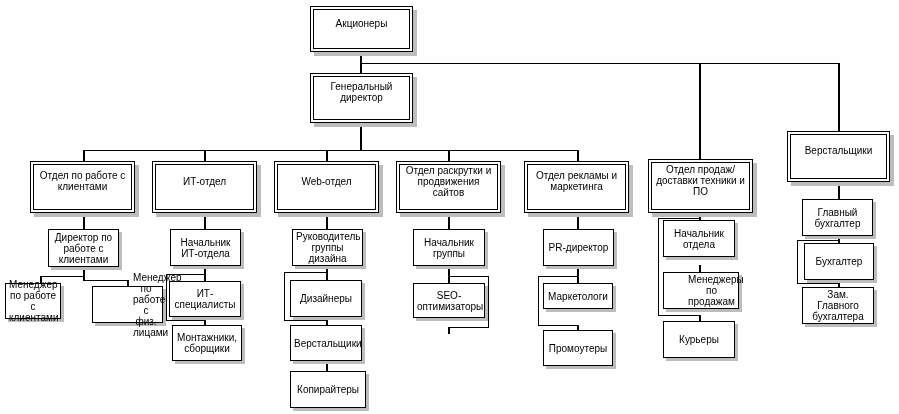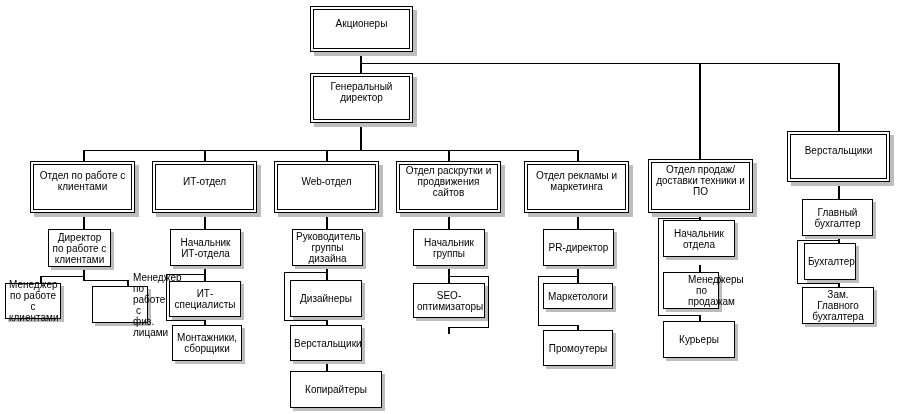--- a/index.html
+++ b/index.html
@@ -133,76 +133,76 @@
     </div>
     <div class="node double" style="left: 524px; top: 161px; width: 105px; height: 52px;">
       <span>Отдел рекламы и маркетинга</span>
     </div>
     <div class="node double" style="left: 648px; top: 159px; width: 105px; height: 54px;">
       <span>Отдел продаж/доставки техники и ПО</span>
     </div>
     <div class="node double" style="left: 787px; top: 131px; width: 103px; height: 51px;">
       <span>Верстальщики</span>
     </div>
-    <div class="node single" style="left: 48px; top: 229px; width: 63px; height: 38px;">
+    <div class="node single" style="left: 48px; top: 229px; width: 71px; height: 38px;">
       <span>Директор по работе с клиентами</span>
     </div>
     <div class="node single" style="left: 5px; top: 283px; width: 56px; height: 36px;">
       <span>Менеджер по работе с клиентами</span>
     </div>
-    <div class="node single" style="left: 92px; top: 286px; width: 56px; height: 37px; padding-left: 40px;">
+    <div class="node single" style="left: 92px; top: 286px; width: 71px; height: 37px; padding-left: 40px;">
       <span>Менеджер по работе с физ. лицами</span>
     </div>
     <div class="node single" style="left: 170px; top: 229px; width: 71px; height: 37px;">
       <span>Начальник ИТ-отдела</span>
     </div>
     <div class="node single" style="left: 169px; top: 281px; width: 72px; height: 36px;">
       <span>ИТ-специалисты</span>
     </div>
     <div class="node single" style="left: 172px; top: 325px; width: 70px; height: 36px;">
       <span>Монтажники, сборщики</span>
     </div>
     <div class="node single" style="left: 292px; top: 229px; width: 71px; height: 37px;">
       <span>Руководитель группы дизайна</span>
     </div>
     <div class="node single" style="left: 290px; top: 280px; width: 72px; height: 37px;">
       <span>Дизайнеры</span>
     </div>
     <div class="node single" style="left: 290px; top: 325px; width: 72px; height: 36px;">
       <span>Верстальщики</span>
     </div>
-    <div class="node single" style="left: 290px; top: 371px; width: 92px; height: 37px;">
+    <div class="node single" style="left: 290px; top: 371px; width: 76px; height: 37px;">
       <span>Копирайтеры</span>
     </div>
     <div class="node single" style="left: 413px; top: 229px; width: 72px; height: 37px;">
       <span>Начальник группы</span>
     </div>
     <div class="node single" style="left: 413px; top: 283px; width: 72px; height: 35px;">
       <span>SEO-оптимизаторы</span>
     </div>
     <div class="node single" style="left: 543px; top: 229px; width: 71px; height: 37px;">
       <span>PR-директор</span>
     </div>
     <div class="node single" style="left: 543px; top: 283px; width: 70px; height: 26px;">
       <span>Маркетологи</span>
     </div>
     <div class="node single" style="left: 543px; top: 330px; width: 70px; height: 36px;">
       <span>Промоутеры</span>
     </div>
     <div class="node single" style="left: 663px; top: 220px; width: 72px; height: 37px;">
       <span>Начальник отдела</span>
     </div>
-    <div class="node single" style="left: 663px; top: 272px; width: 56px; height: 37px; padding-left: 24px;">
+    <div class="node single" style="left: 663px; top: 272px; width: 76px; height: 37px; padding-left: 24px;">
       <span>Менеджеры по продажам</span>
     </div>
     <div class="node single" style="left: 663px; top: 321px; width: 72px; height: 37px;">
       <span>Курьеры</span>
     </div>
     <div class="node single" style="left: 802px; top: 199px; width: 71px; height: 37px;">
       <span>Главный бухгалтер</span>
     </div>
-    <div class="node single" style="left: 804px; top: 243px; width: 52px; height: 37px;">
+    <div class="node single" style="left: 804px; top: 243px; width: 70px; height: 37px;">
       <span>Бухгалтер</span>
     </div>
     <div class="node single" style="left: 802px; top: 287px; width: 72px; height: 37px;">
       <span>Зам. Главного бухгалтера</span>
     </div>
   </div>
 
 </body></html>

